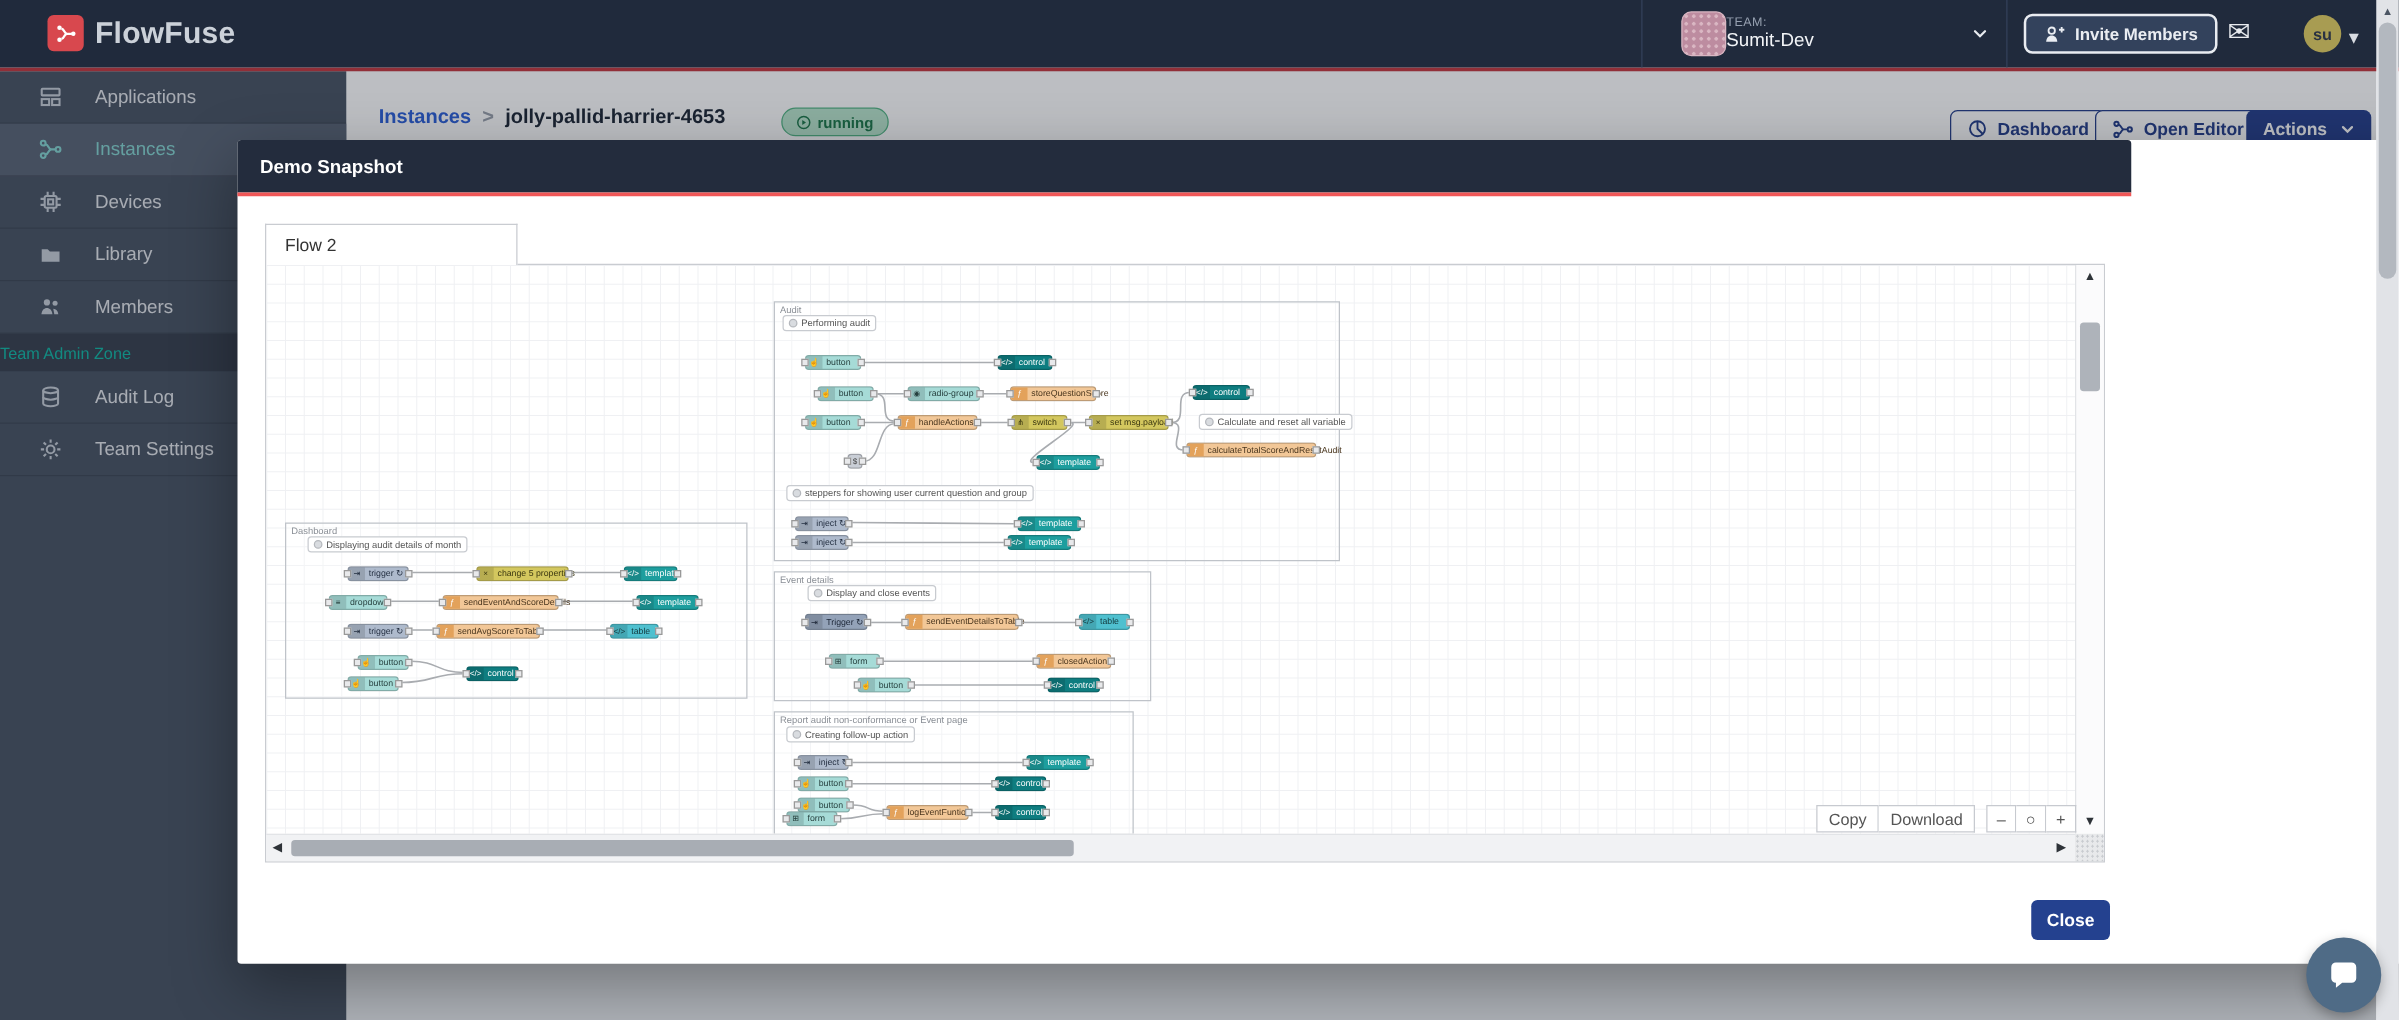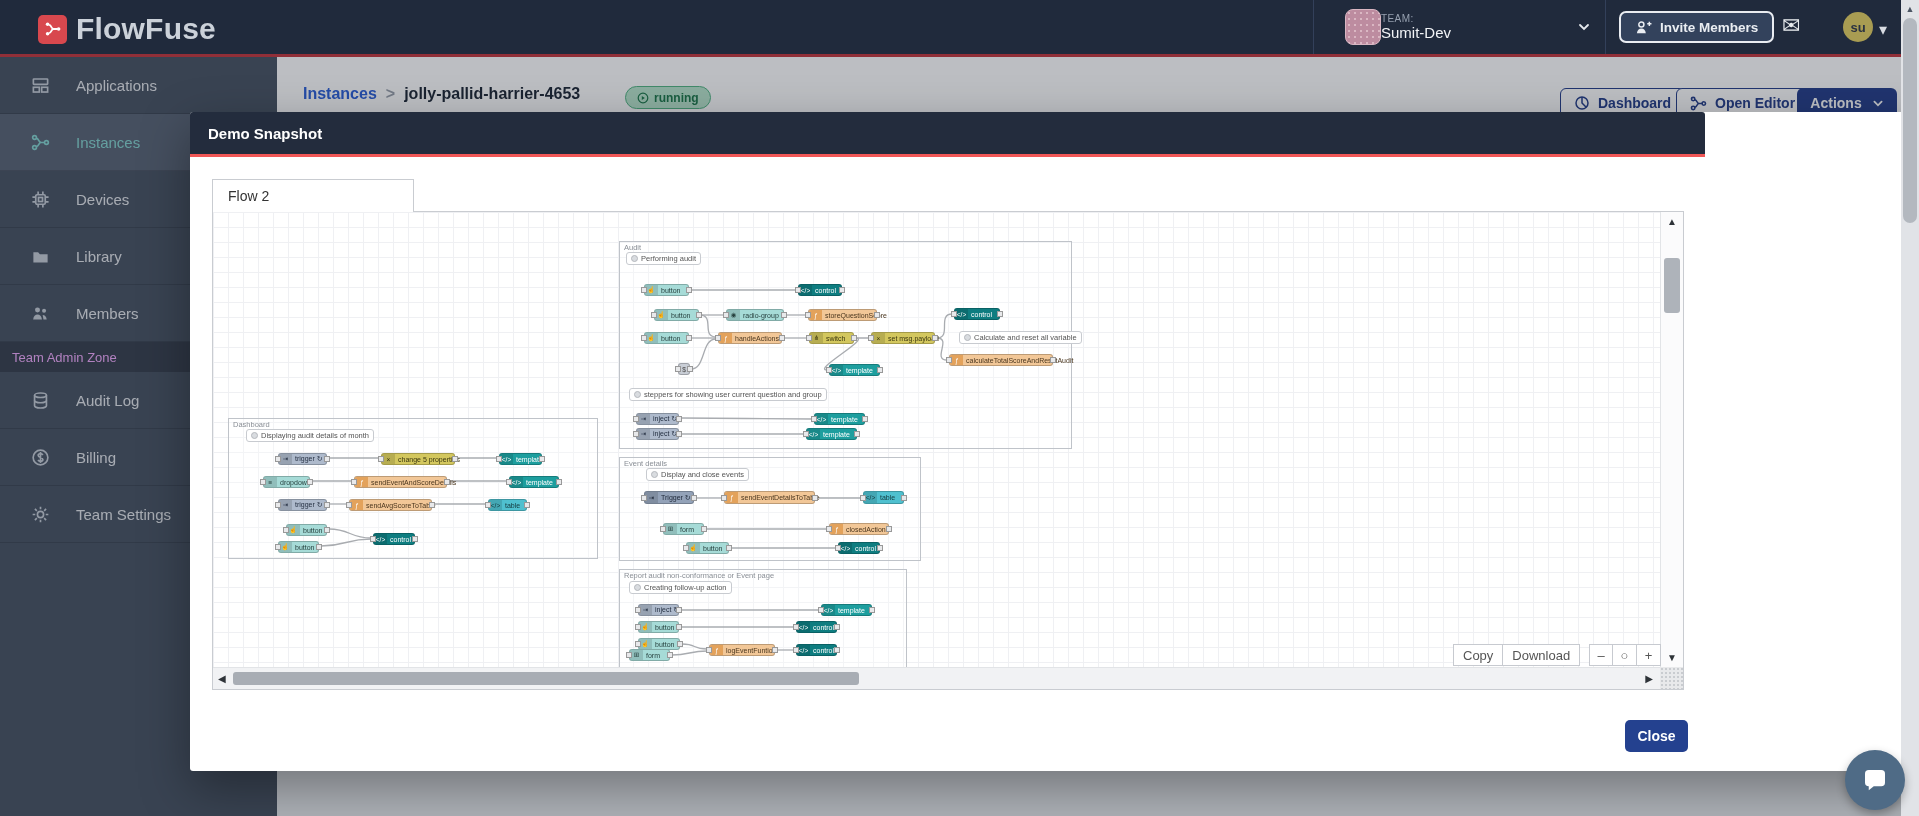--- a/index.html
+++ b/index.html
@@ -5,21 +5,21 @@
   * { margin:0; padding:0; box-sizing:border-box; }
   html,body { width:1919px; height:816px; overflow:hidden; background:#EEF0F3;
     font-family:"Liberation Sans", sans-serif; }
   #stage { position:relative; width:1919px; height:816px; }
   .abs { position:absolute; }
 
   
   #navbar { left:0; top:0; width:1919px; height:54px; background:#202A3C; z-index:30; }
   #brand { left:38px; top:12px; display:flex; align-items:center; gap:9px; }
   #logo { width:29px; height:29px; border-radius:5px; background:#D8484E; display:flex; align-items:center; justify-content:center; }
-  #brand-name { color:#CBD1D9; font-size:30px; font-weight:600; letter-spacing:.2px; }
+  #brand-name { color:#CBD1D9; font-size:24px; font-weight:600; letter-spacing:.2px; }
   .nav-divider { top:0; width:1px; height:54px; background:#33405A; }
   #team-sel { left:1345px; top:9px; width:246px; height:36px; display:flex; align-items:center; cursor:pointer; }
   #team-avatar { width:36px; height:36px; border-radius:8px; background:#BD8CA0;
     background-image:radial-gradient(#DAB7C3 1.2px, transparent 1.2px); background-size:6px 6px;
     border:1px solid #D9B6C2; }
   #team-texts { line-height:1.15; }
   #team-label { font-size:10px; color:#96A0B0; letter-spacing:.4px; }
   #team-name { font-size:15px; color:#F2F4F7; }
   #team-chev { margin-left:auto; color:#E6E9EE; }
   #invite-btn { left:1619px; top:11px; height:32px; padding:0 14px; display:flex; align-items:center; gap:8px;
@@ -27,27 +27,27 @@
   #mail-icon { left:1782px; top:13px; font-size:22px; color:#E8EBEF; cursor:pointer; }
   #user-avatar { left:1843px; top:12px; width:30px; height:30px; border-radius:50%; background:#A89C52;
     color:#2A3242; font-size:13px; font-weight:700; display:flex; align-items:center; justify-content:center; cursor:pointer; }
   #user-chev { left:1879px; top:20px; color:#D8DCE2; }
 
   
   #red-line { left:0; top:54px; width:1919px; height:3px; background:#C43A40; z-index:5; }
 
   
   #sidebar { left:0; top:57px; width:277px; height:759px; background:#4A5565; z-index:4; }
-  .side-item { height:57px; display:flex; align-items:center; padding-left:30px; gap:26px;
+  .side-item { height:42px; display:flex; align-items:center; padding-left:30px; gap:26px;
     border-bottom:1px solid rgba(0,0,0,.14); color:#E3E6EA; font-size:15px; cursor:pointer; }
   .side-item .s-icon { width:20px; height:20px; color:#C6CDD6; display:flex; align-items:center; justify-content:center; }
   .side-item.active { background:#5B6677; color:#86D5D0; }
   .side-item.active .s-icon { color:#86D5D0; }
-  #side-section { height:30px; background:#39424F; color:#f0abfc; font-size:13px;
-    display:flex; align-items:center; padding-left:12px; }
+  #side-section { height:30px; background:#39424F; color:#14b8a6; font-size:13px;
+    display:flex; align-items:center; }
 
   
   #content-bg { left:277px; top:57px; width:1624px; height:759px; background:#EEF0F3; z-index:3; }
   #header-bar { left:0; top:0; width:1624px; height:123px; background:#FFFFFF; border-bottom:1px solid #D7DAE0; }
   #breadcrumb { left:26px; top:28px; display:flex; align-items:center; gap:9px; font-size:16px; }
   #bc-root { color:#2F62D9; font-weight:700; cursor:pointer; }
   #bc-sep { color:#9AA1AC; font-weight:700; }
   #bc-name { color:#1F2937; font-weight:700; }
   #status-badge { left:348px; top:29px; height:23px; padding:0 11px; display:flex; align-items:center; gap:5px;
     background:#BCE8CF; border:1px solid #55B786; border-radius:12px; color:#1E7A4C; font-size:12px; font-weight:600; }
@@ -259,29 +259,20 @@
               <ellipse cx="8" cy="3.6" rx="5" ry="1.9"></ellipse>
               <path d="M3 3.6v8.8c0 1 2.2 1.9 5 1.9s5-.9 5-1.9V3.6"></path>
               <path d="M3 8c0 1 2.2 1.9 5 1.9S13 9 13 8"></path>
             </svg>
           </span>
           <span>Audit Log</span>
         </div>
         <div class="side-item">
           <span class="s-icon">
             <svg class="ic" width="19" height="19" viewBox="0 0 16 16" fill="none" stroke="currentColor" stroke-width="1.4">
-              <circle cx="8" cy="8" r="6.2"></circle>
-              <path d="M10 5.9c-.5-.8-1.2-1.2-2-1.2-1.1 0-2 .7-2 1.5 0 2.2 4 1.3 4 3.5 0 .9-.9 1.6-2 1.6-.9 0-1.6-.4-2.1-1.2M8 3.4v9.2"></path>
-            </svg>
-          </span>
-          <span>Billing</span>
-        </div>
-        <div class="side-item">
-          <span class="s-icon">
-            <svg class="ic" width="19" height="19" viewBox="0 0 16 16" fill="none" stroke="currentColor" stroke-width="1.4">
               <circle cx="8" cy="8" r="2.6"></circle>
               <path d="M8 1.4v2.2M8 12.4v2.2M1.4 8h2.2M12.4 8h2.2M3.3 3.3l1.6 1.6M11.1 11.1l1.6 1.6M12.7 3.3l-1.6 1.6M4.9 11.1l-1.6 1.6"></path>
             </svg>
           </span>
           <span>Team Settings</span>
         </div>
       </div>
   </div>
 
   <div id="content-bg" class="abs">

